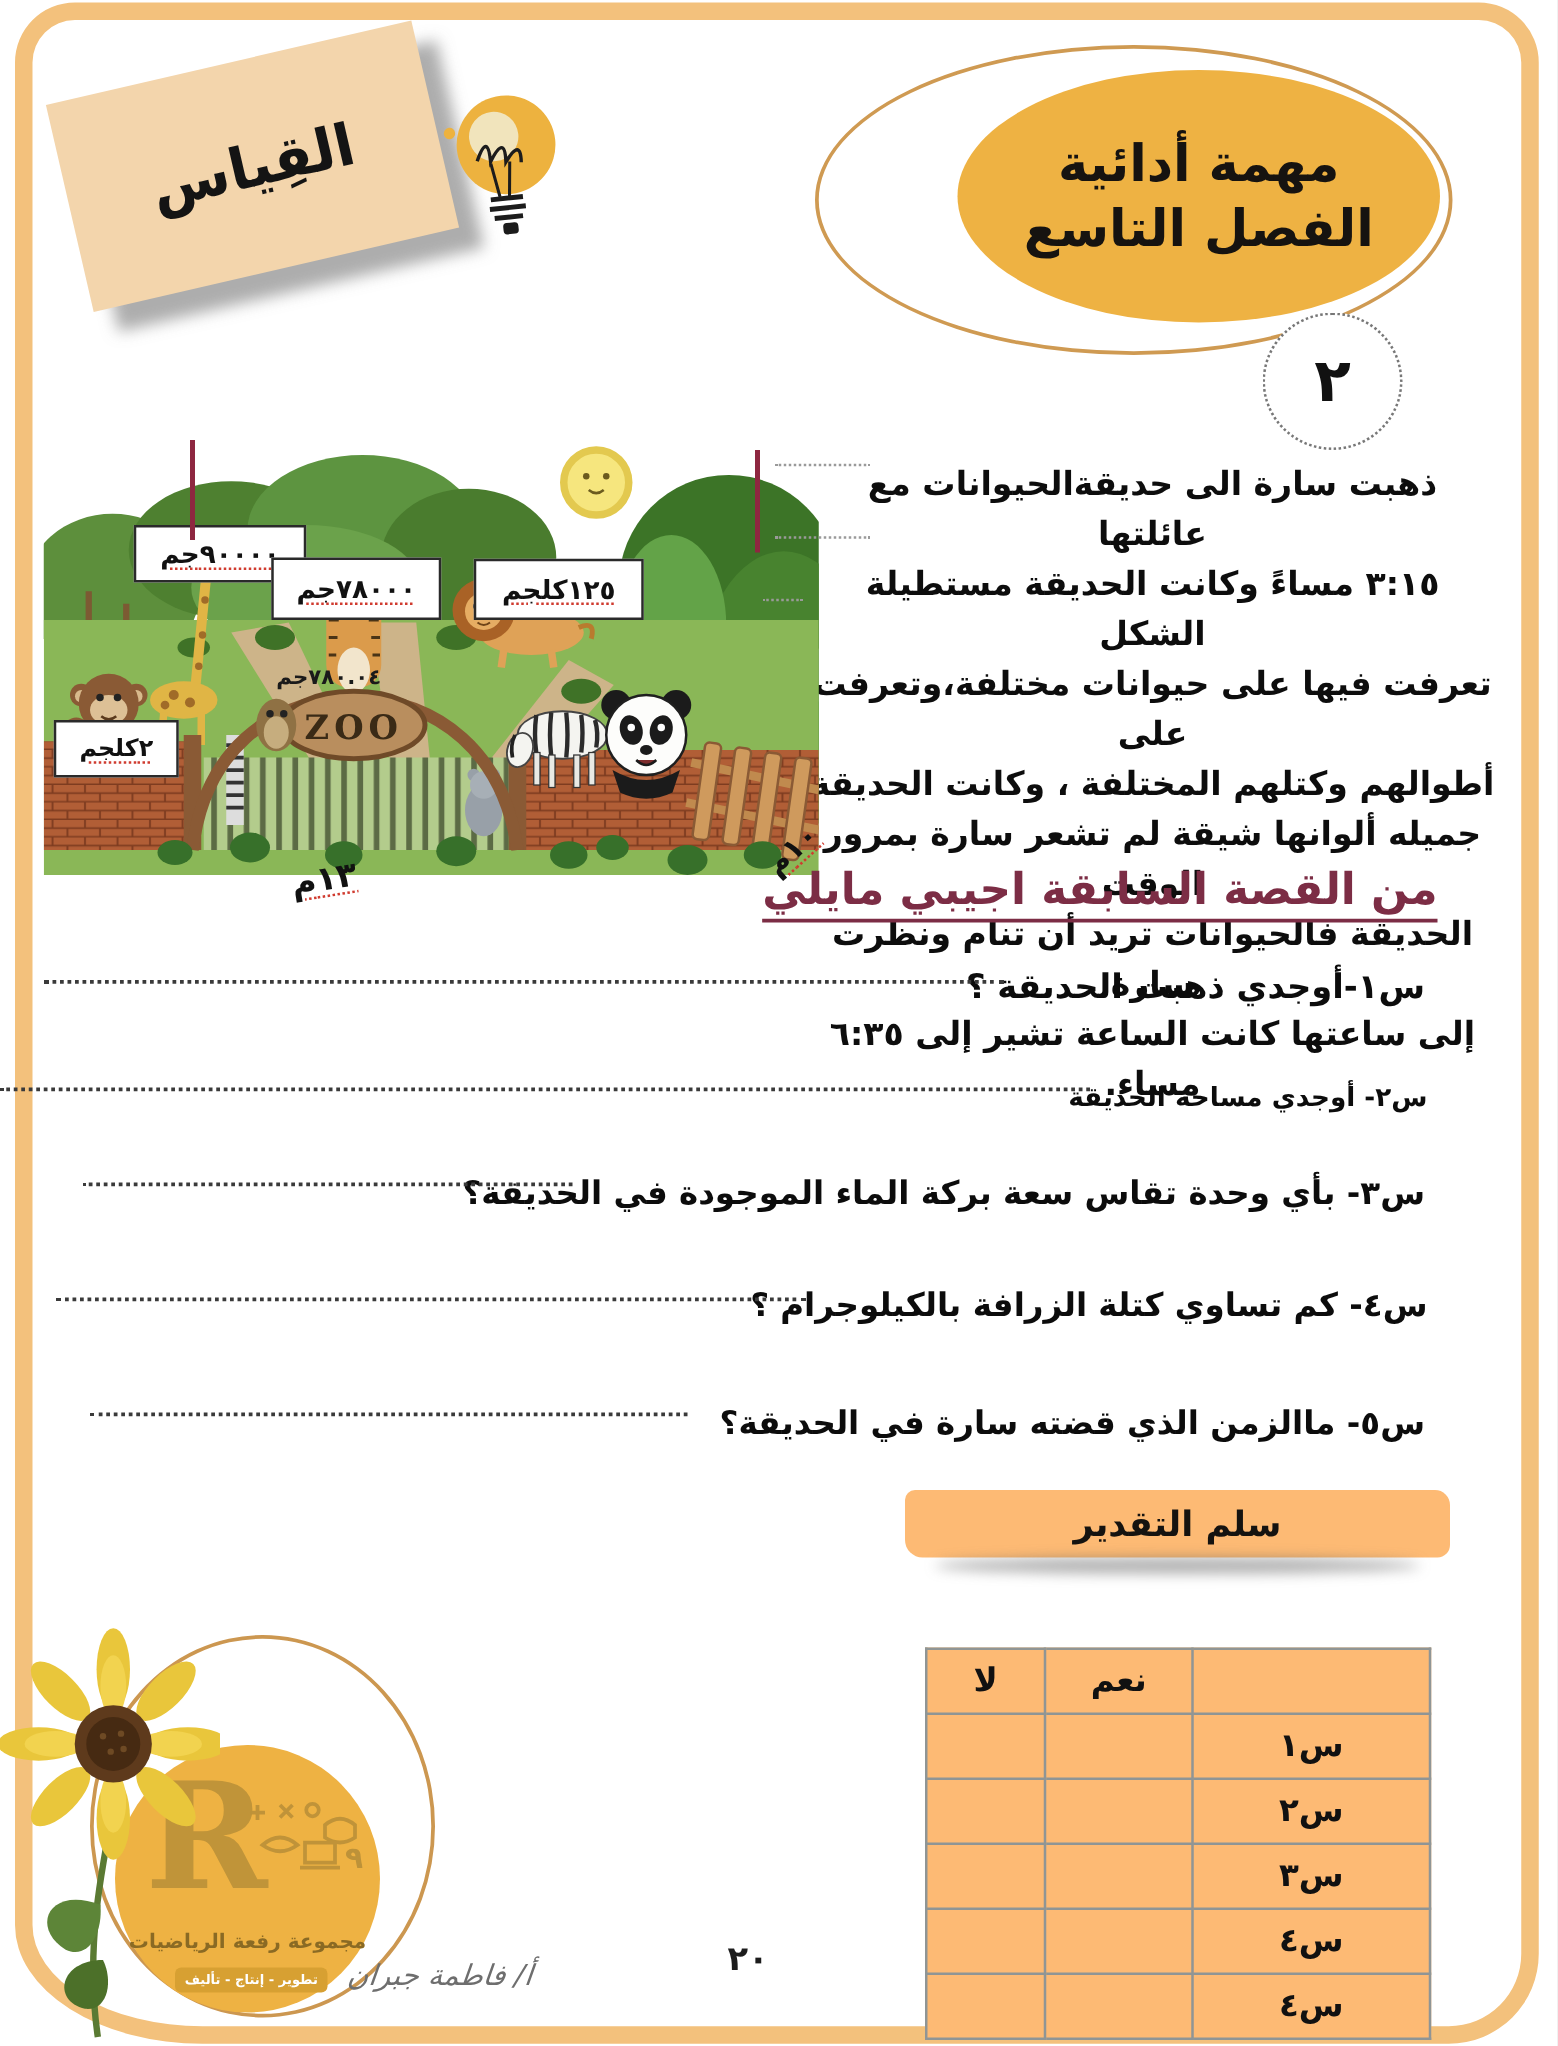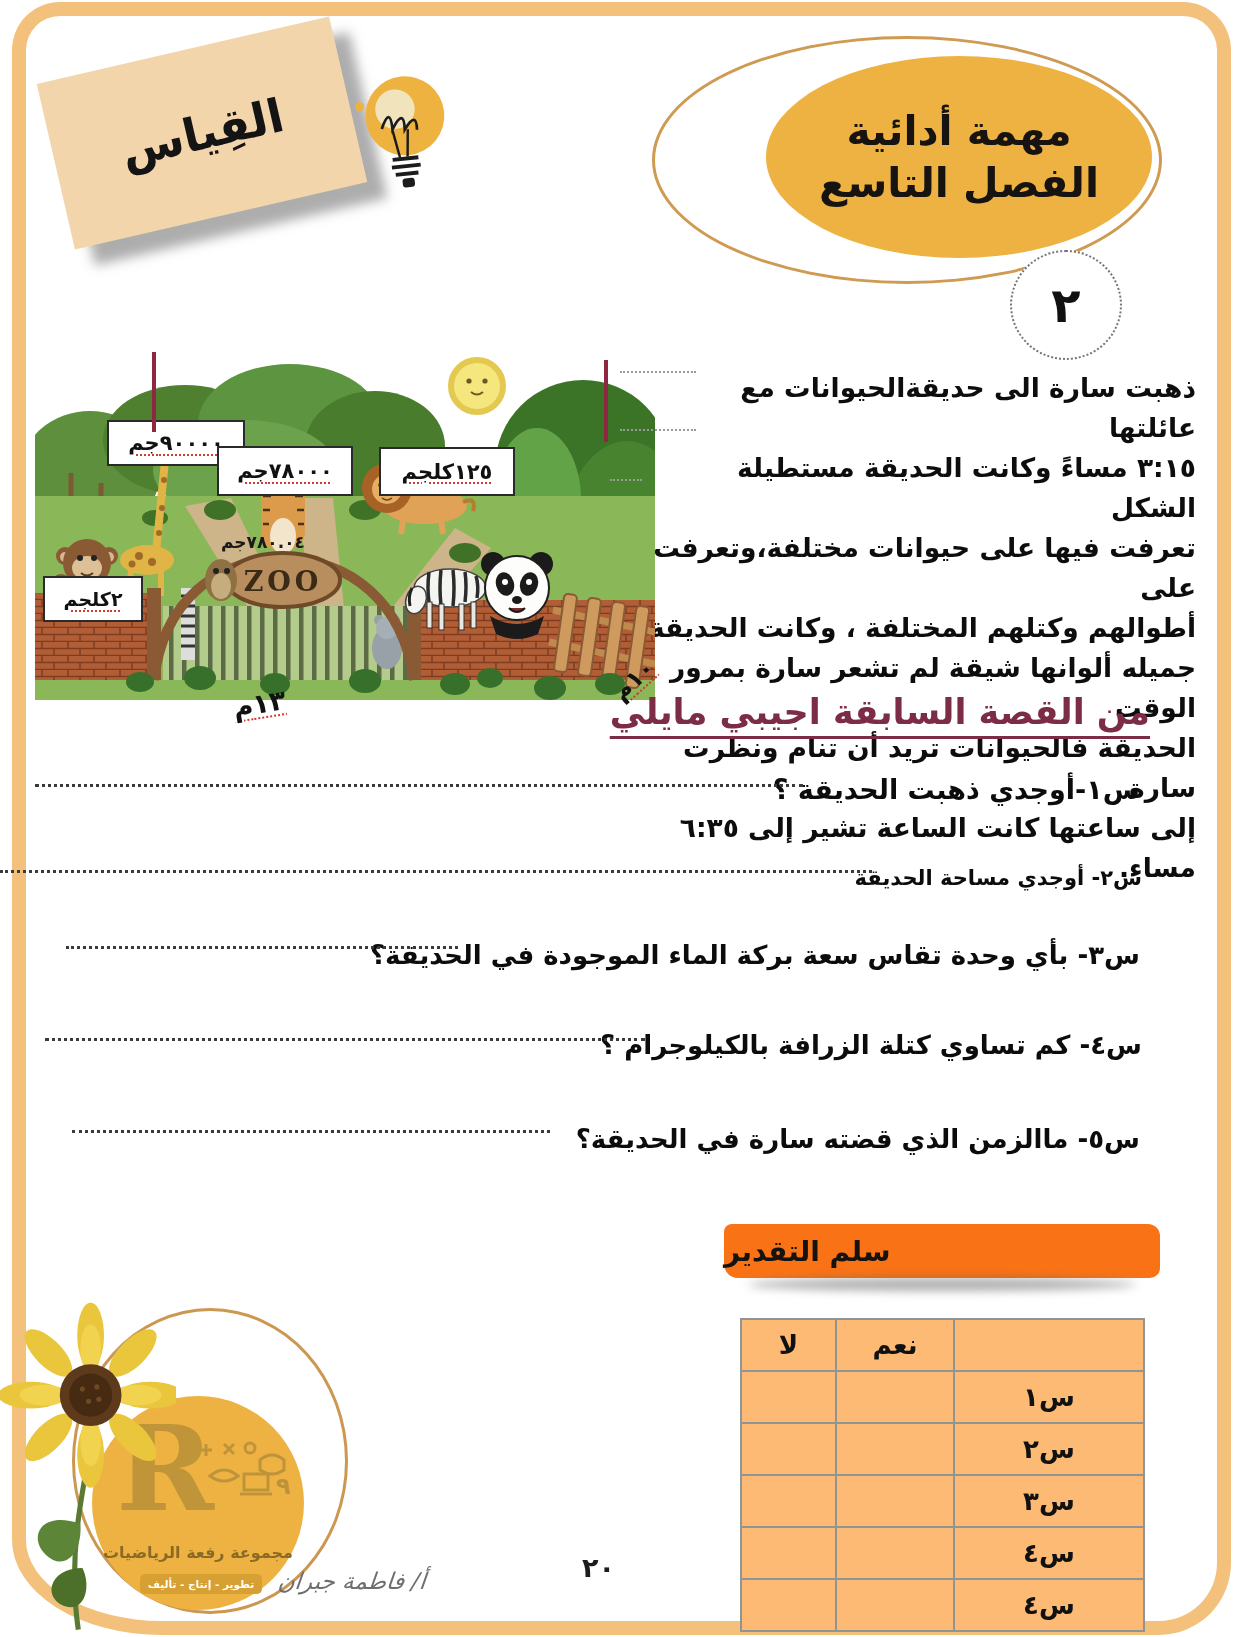--- a/index.html
+++ b/index.html
@@ -23,21 +23,21 @@
               border:3px solid #cf9a52;border-radius:50%;}
   .badge-fill{position:absolute;left:766px;top:56px;width:386px;height:202px;background:#eeb243;border-radius:50%;
               display:flex;flex-direction:column;align-items:center;justify-content:center;direction:rtl;}
   .badge-fill div{font-size:41px;font-weight:bold;color:#161310;line-height:52px;}
 
   .task-num{position:absolute;left:1010px;top:250px;width:108px;height:106px;background:#fff;
             border:2.5px dotted #777;border-radius:50%;display:flex;align-items:center;justify-content:center;
             font-size:48px;font-weight:bold;color:#111;z-index:2;}
 
   
-  .story{position:absolute;left:648px;top:368px;width:548px;direction:rtl;
+  .story{position:absolute;left:648px;top:368px;width:548px;direction:rtl;text-align:center;
          font-weight:bold;font-size:26.5px;line-height:40px;color:#0d0d0d;}
 
   
   .zoo{position:absolute;left:35px;top:348px;width:620px;height:352px;}
   .zlabel{position:absolute;background:#fff;border:2px solid #2a2a2a;display:flex;align-items:center;
           justify-content:center;font-weight:bold;direction:rtl;color:#111;}
   .zlabel span,.u-red{text-decoration-line:underline;text-decoration-style:dotted;
           text-decoration-color:#d03b2f;text-decoration-thickness:2px;text-underline-offset:4px;}
   .zl-giraffe{left:72px;top:72px;width:134px;height:42px;font-size:21px;}
   .zl-tiger{left:182px;top:98px;width:132px;height:46px;font-size:21px;}
@@ -69,22 +69,22 @@
   .q4{right:104px;top:1030px;font-size:26px;}
   .q5{right:106px;top:1124px;font-size:26px;}
   .aline{position:absolute;border-bottom:3px dotted #3a3a3a;height:0;}
   .a1{left:35px;top:784px;width:768px;}
   .a2{left:0px;top:870px;width:872px;}
   .a3{left:66px;top:946px;width:392px;}
   .a4{left:45px;top:1038px;width:600px;}
   .a5{left:72px;top:1130px;width:478px;}
 
   
-  .rubric-banner{position:absolute;left:724px;top:1224px;width:436px;height:54px;background:#f97316;
-                 border-radius:8px 12px 10px 14px;display:flex;align-items:center;
+  .rubric-banner{position:absolute;left:724px;top:1192px;width:436px;height:54px;background:#fdba74;
+                 border-radius:8px 12px 10px 14px;display:flex;align-items:center;justify-content:center;
                  font-size:28px;font-weight:bold;color:#151310;z-index:2;}
   .rubric-banner::after{content:"";position:absolute;left:24px;right:24px;bottom:-13px;height:13px;
                  background:rgba(95,95,95,.5);filter:blur(5px);border-radius:50%;z-index:-1;}
   .rubric-table{position:absolute;left:740px;top:1318px;border-collapse:collapse;background:#fdba74;}
   .rubric-table td{border:2px solid #8f9595;height:50px;padding:0;text-align:center;vertical-align:middle;}
   .rubric-table .hcell{font-size:26px;font-weight:bold;color:#111;}
   .rubric-table .qcell{font-size:26px;font-weight:bold;color:#111;direction:rtl;}
 
   
   .logo-ring{position:absolute;left:72px;top:1308px;width:276px;height:306px;box-sizing:border-box;

